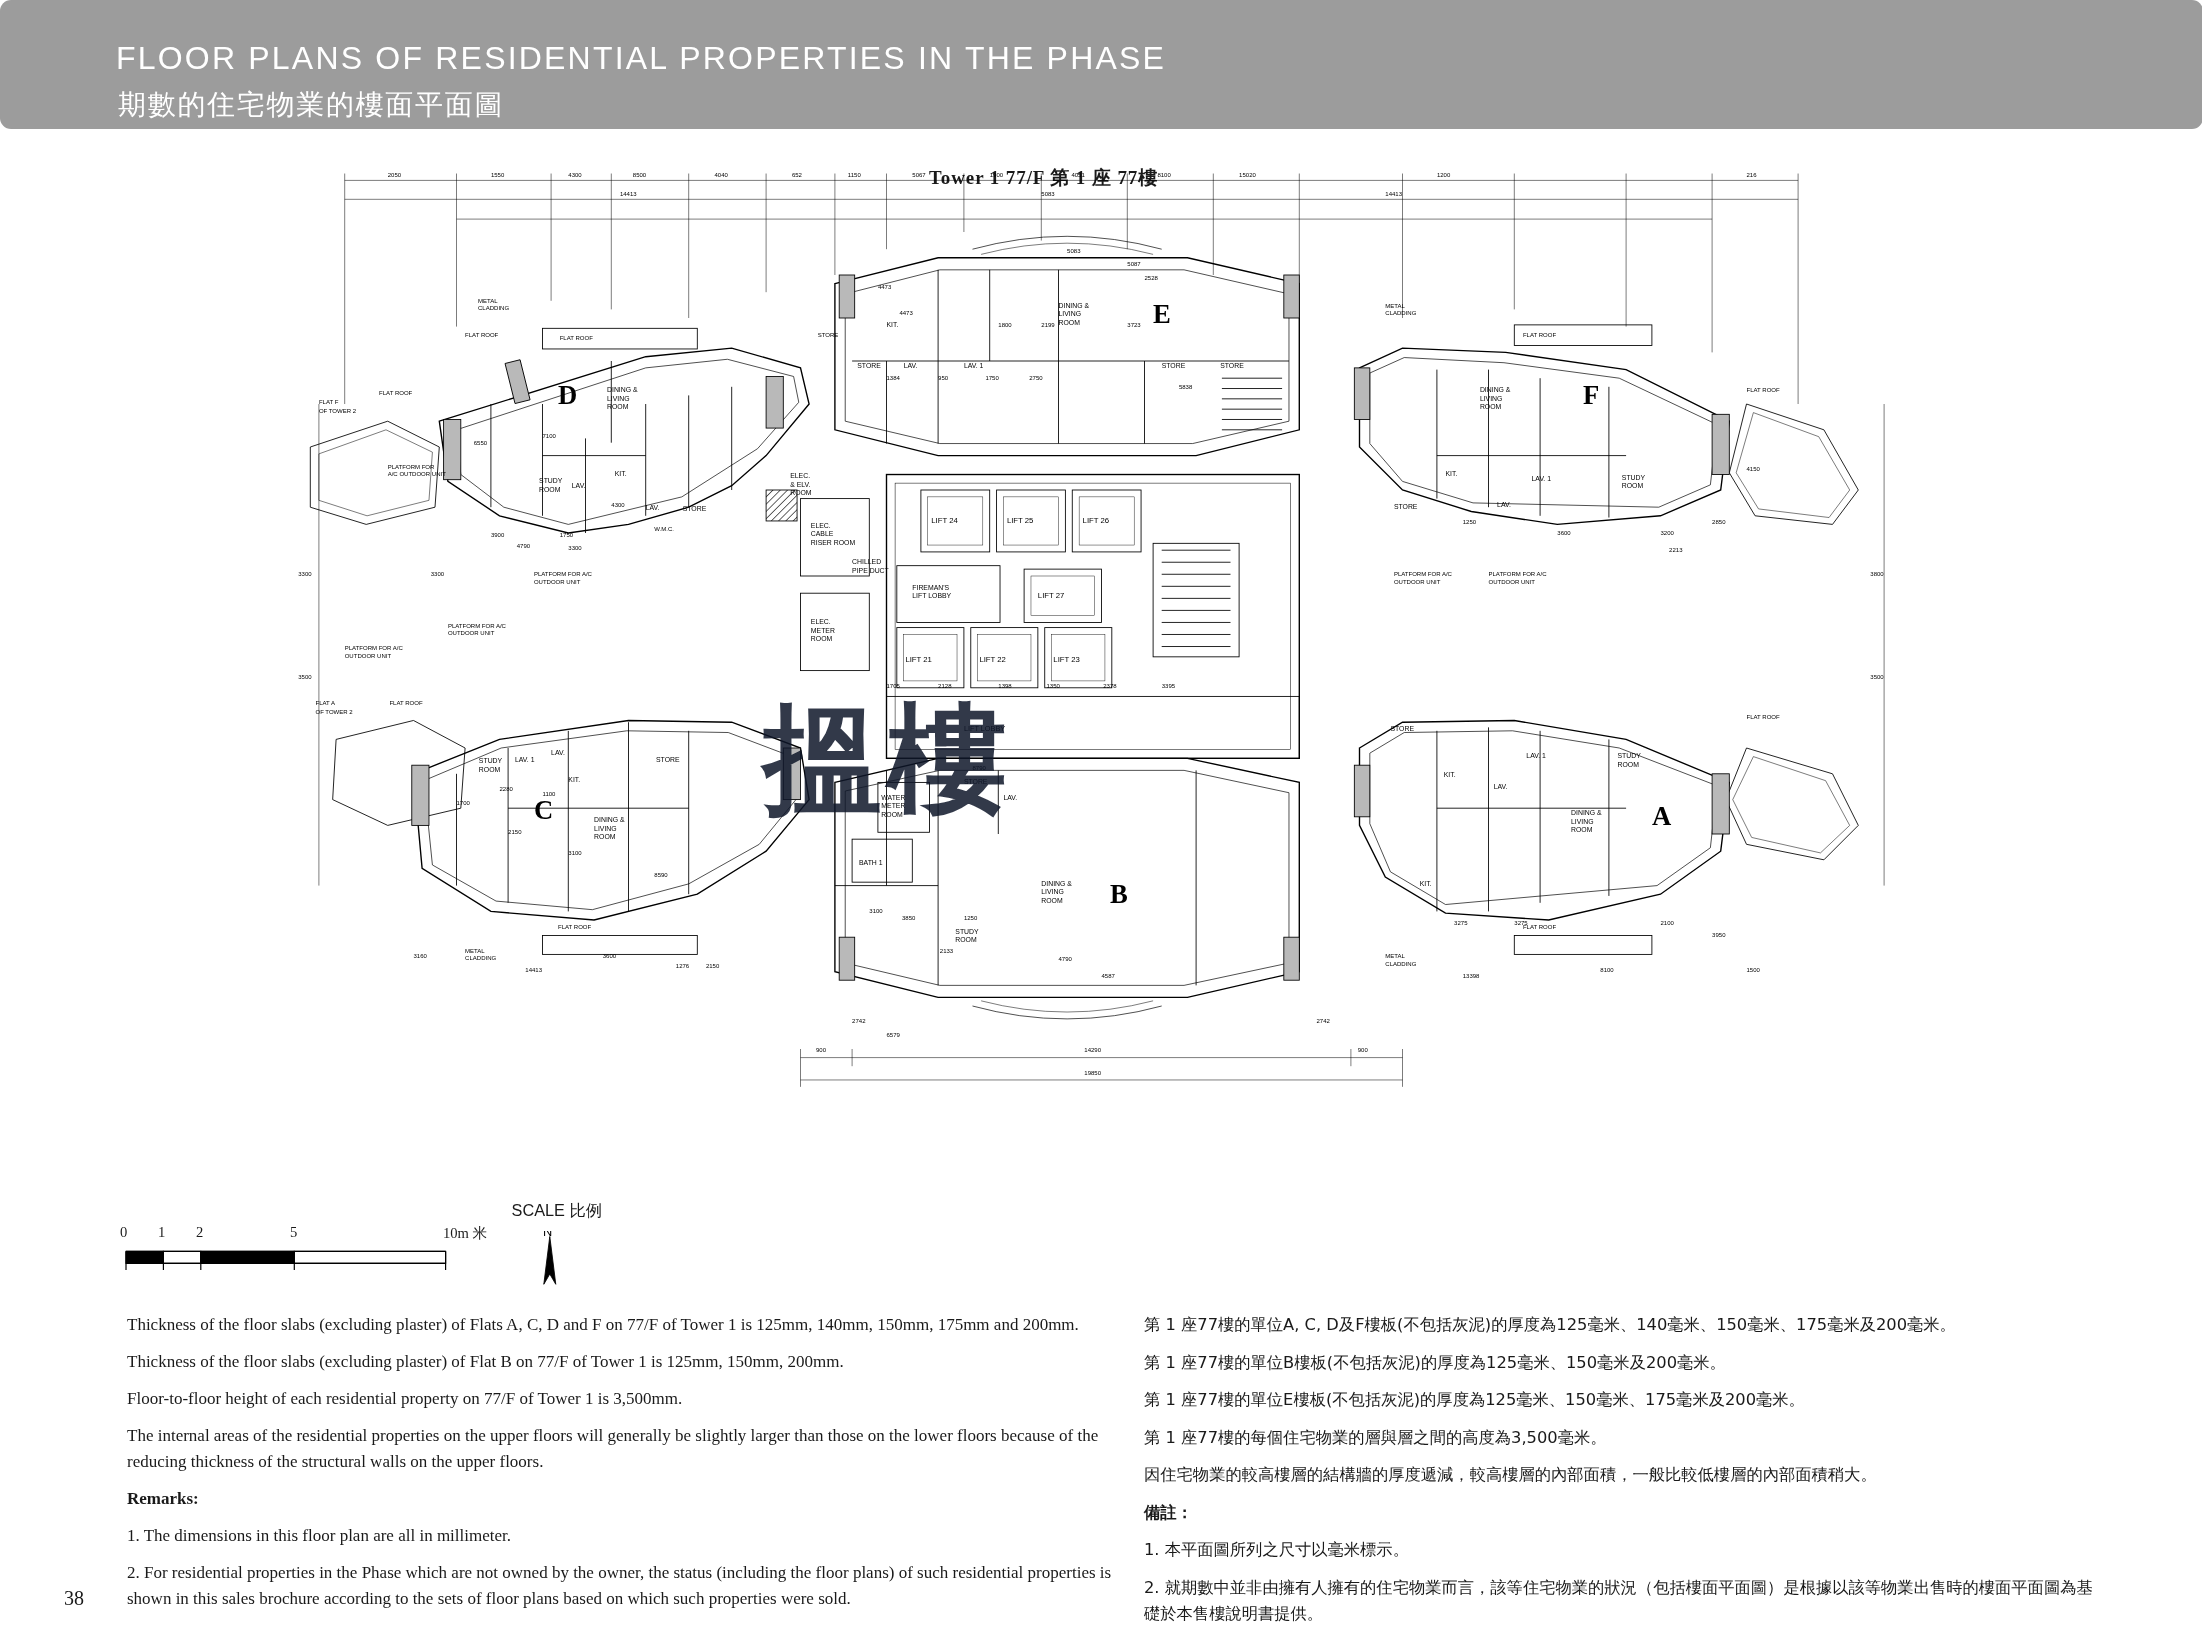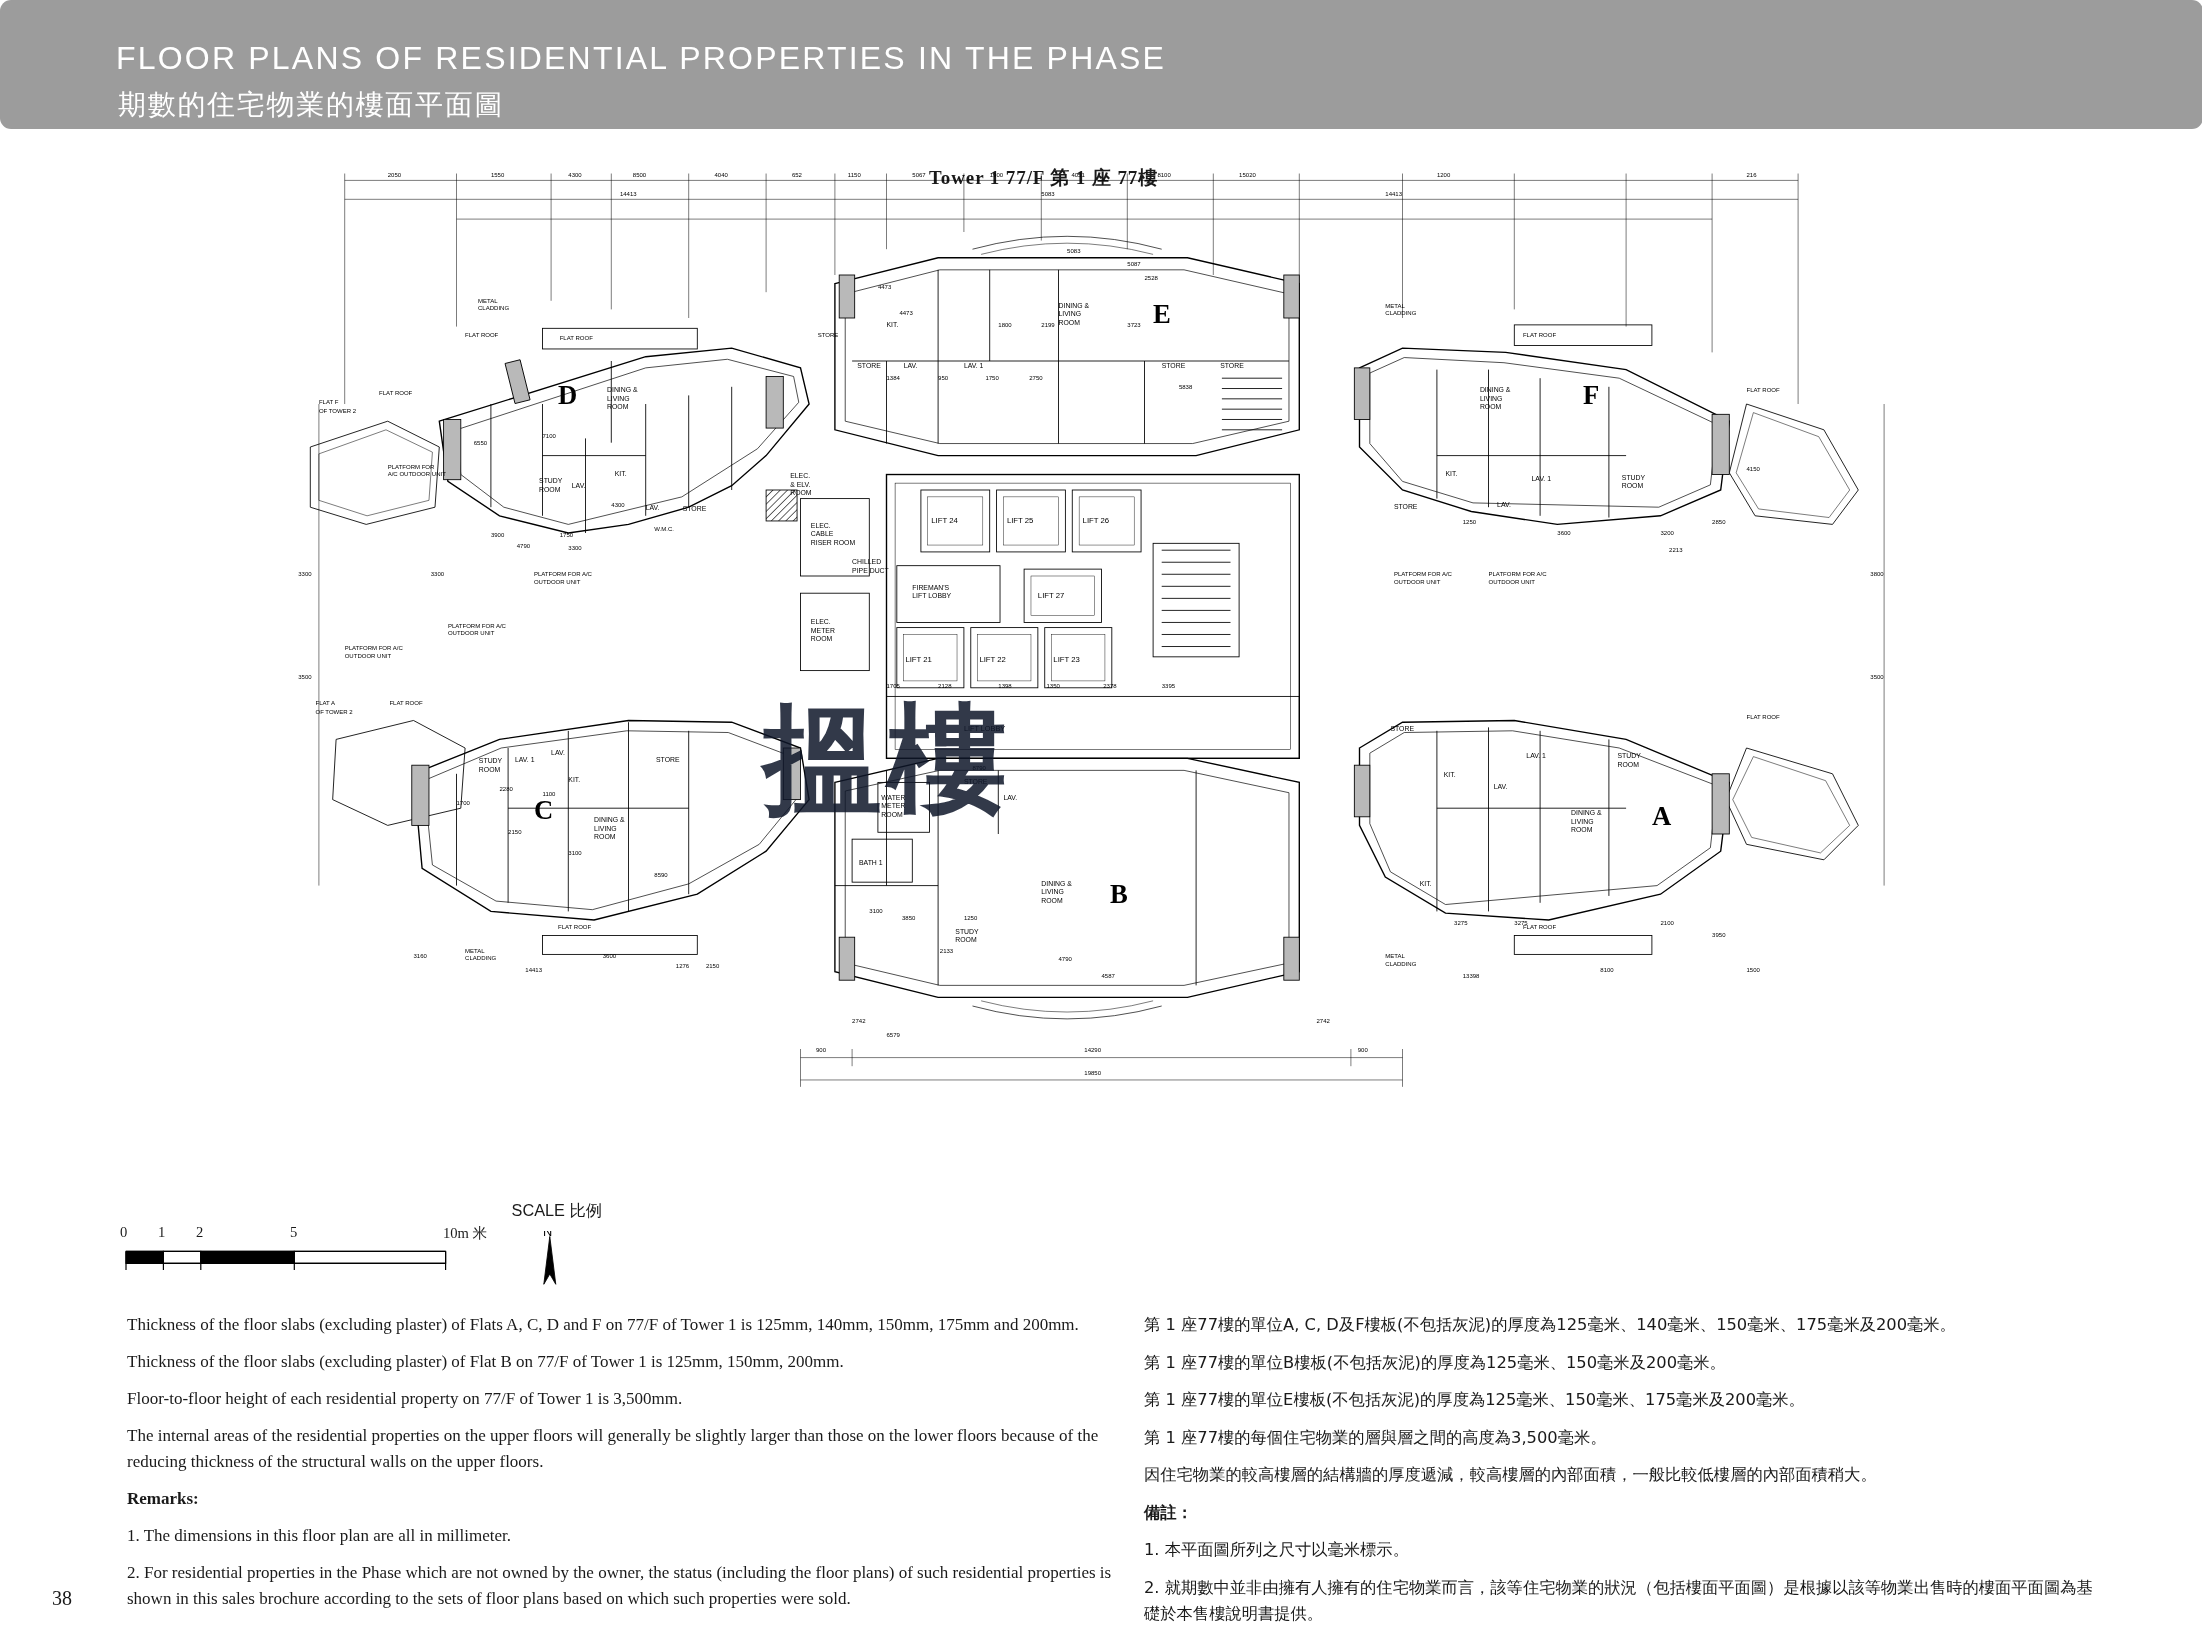--- a/index.html
+++ b/index.html
@@ -28,21 +28,21 @@
   .scale-nums{position:absolute;top:24px;left:0;width:447px;height:20.6px;}
   .scale-nums span{position:absolute;font-size:14.6px;font-family:"Liberation Serif",serif;}
   .scale-bar{position:absolute;top:48px;left:4.3px;}
   .north{position:absolute;left:411px;top:31px;}
 
   
   .notes-left{position:absolute;left:127px;top:1312px;width:989px;font-family:"Liberation Serif",serif;font-size:17px;line-height:1.52;}
   .notes-right{position:absolute;left:1144px;top:1312px;width:964px;font-family:"DejaVu Sans",sans-serif;font-size:16.3px;line-height:1.62;}
   .notes-left p,.notes-right p{margin:0 0 11.2px 0;}
   .notes-left .bold,.notes-right .bold{font-weight:bold;}
-  .pagenum{position:absolute;left:52px;top:1587px;font-size:20px;font-family:"Liberation Serif",serif;}
+  .pagenum{position:absolute;left:64px;top:1587px;font-size:20px;font-family:"Liberation Serif",serif;}
 
   
   text{font-family:"Liberation Sans",sans-serif;fill:#000;}
   .dim{font-size:7px;}
   .lbl{font-size:8.5px;}
   .lbl-sm{font-size:7px;}
   .flat-letter{font-size:31px;font-weight:bold;font-family:"Liberation Serif",serif;}
   .roomtxt{font-size:8px;}
   .lifttxt{font-size:9px;}
 </style>

